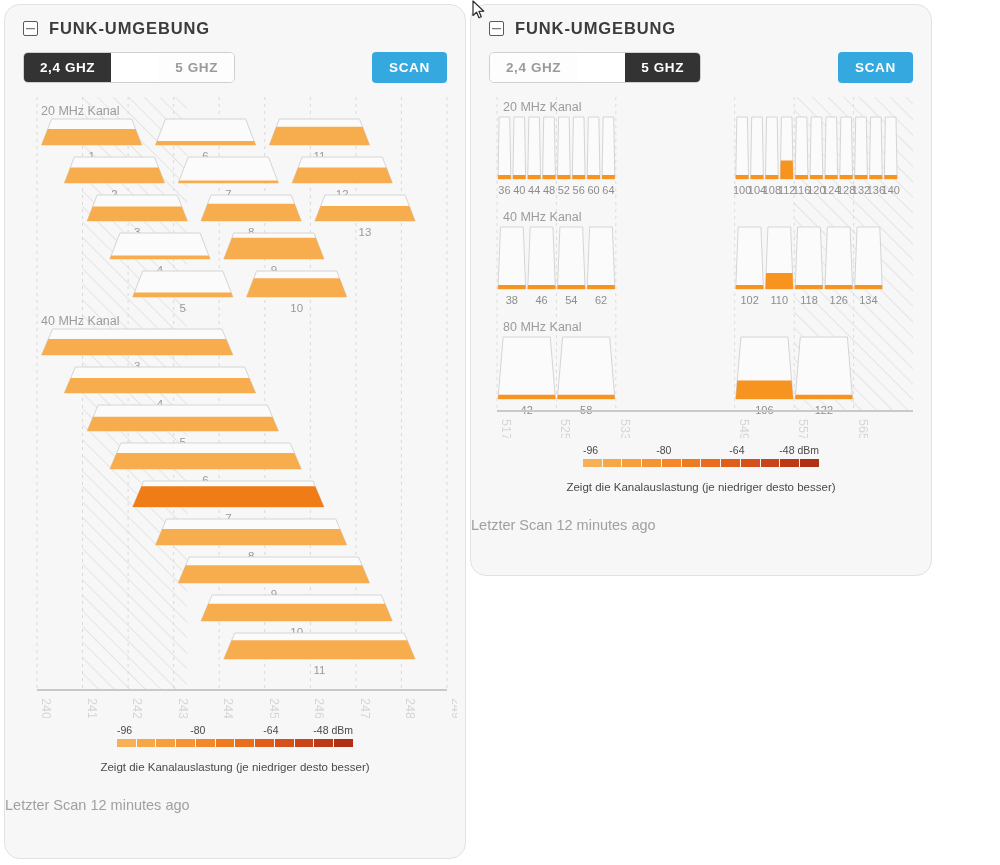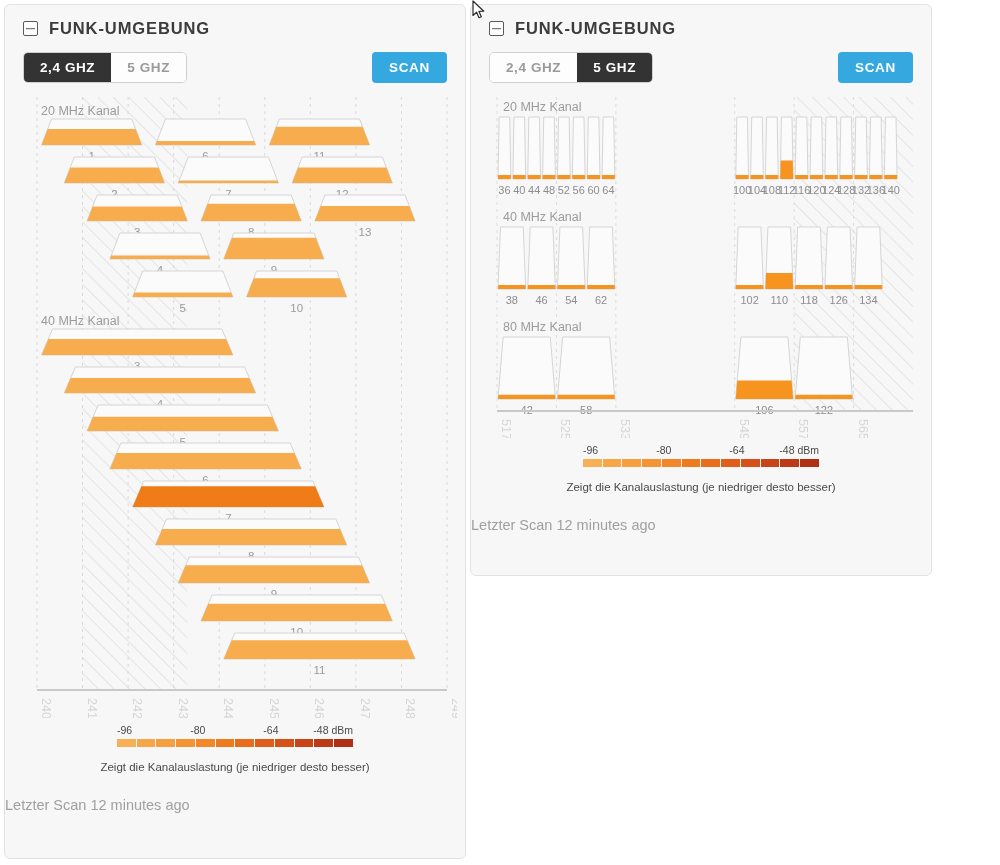--- a/index.html
+++ b/index.html
@@ -11,21 +11,21 @@
     font-family: "Liberation Sans", sans-serif;
     overflow: hidden;
   }
   .stage { position: relative; width: 1000px; height: 865px; }
 
   
   .card {
     position: absolute;
     background: #f7f7f7;
     border: 1px solid #e2e2e2;
-    border-radius: 6px;
+    border-radius: 16px;
   }
   #card24 { left: 4px;  top: 4px;  width: 462px; height: 855px; }
   #card5  { left: 470px; top: 4px; width: 462px; height: 572px; }
 
   .card-head {
     display: flex; align-items: center;
     padding: 14px 18px 4px 18px;
   }
   .collapse-icon {
     width: 15px; height: 15px;
@@ -54,20 +54,21 @@
     display: flex; align-items: center;
     justify-content: space-between;
     padding: 10px 18px 10px 18px;
   }
   .seg {
     display: flex;
     border: 1px solid #cfcfcf;
     border-radius: 5px;
     overflow: hidden;
     background: #fff;
+    gap: 48px;
   }
   .seg-btn {
     font-size: 13.5px;
     font-weight: bold;
     letter-spacing: 0.6px;
     padding: 7px 16px;
     cursor: pointer;
     color: #9a9a9a;
     background: #fdfdfd;
     border: none;

